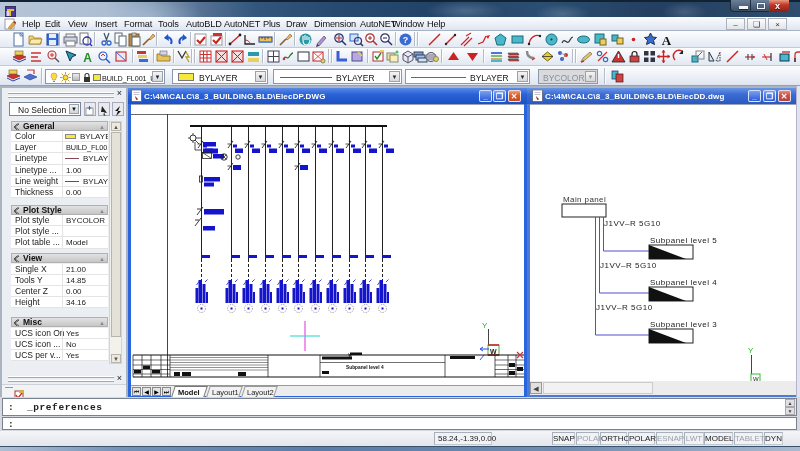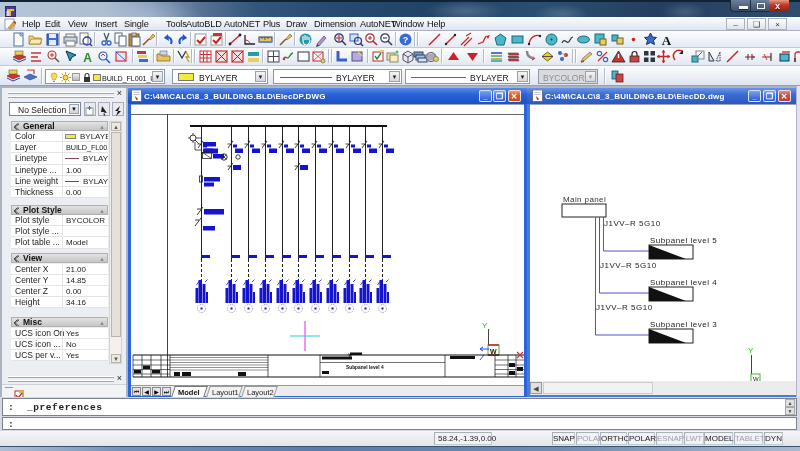--- a/index.html
+++ b/index.html
@@ -50,22 +50,22 @@
 <div id="menubar">
     <div class="abs" style="left:4px;top:1px"><svg width="12" height="12" viewBox="0 0 12 12" style="">
         <rect x="1" y="1" width="9" height="10" fill="#fff" stroke="#778" stroke-width=".7"></rect>
         <path d="M4 10L9 4l2.5 2L7 11z" fill="#e8a030" stroke="#884" stroke-width=".5"></path>
         <path d="M9 4l2.5 2 1-1.5-2-1.5z" fill="#a33"></path>
       </svg></div>
     <div class="menuitem" style="left:22px">Help</div>
     <div class="menuitem" style="left:45px">Edit</div>
     <div class="menuitem" style="left:68px">View</div>
     <div class="menuitem" style="left:95px">Insert</div>
-    <div class="menuitem" style="left:124px">Single</div>
-    <div class="menuitem" style="left:166px">Tools</div>
+    <div class="menuitem" style="left:124px">Format</div>
+    <div class="menuitem" style="left:158px">Tools</div>
     <div class="menuitem" style="left:186px">AutoBLD</div>
     <div class="menuitem" style="left:224px">AutoNET</div>
     <div class="menuitem" style="left:263px">Plus</div>
     <div class="menuitem" style="left:286px">Draw</div>
     <div class="menuitem" style="left:314px">Dimension</div>
     <div class="menuitem" style="left:360px">AutoNET</div>
     <div class="menuitem" style="left:392px">Window</div>
     <div class="menuitem" style="left:427px">Help</div>
     <div class="abs" style="left:726px;top:1px;width:19px;height:12px;background:linear-gradient(#fdfdfd,#e0e3e8);border:1px solid #aab2be;font-size:8px;text-align:center;line-height:11px;color:#333">–</div>
     <div class="abs" style="left:747px;top:1px;width:19px;height:12px;background:linear-gradient(#fdfdfd,#e0e3e8);border:1px solid #aab2be;font-size:8px;text-align:center;line-height:11px;color:#333">❏</div>
@@ -568,25 +568,25 @@
       </div>
       <div class="prow" style="top:149.39999999999998px">
         <span class="plabel">Plot table ...</span>
         <span class="pval">Model</span>
       </div>
       <div class="hdr" style="top:164.5px"><span style="position:absolute;left:1px;top:1px"><svg width="8" height="8" viewBox="0 0 8 8" style="">
             <path d="M6 1L2 4l4 3M6 1l-2 .01" stroke="#555" fill="none"></path>
             <path d="M4 1L1 4l3 3" stroke="#555" fill="none"></path>
           </svg></span>View<span style="position:absolute;right:2px;top:1px;font-size:6px;color:#889">▲</span></div>
       <div class="prow" style="top:175.5px">
-        <span class="plabel">Center X</span>
+        <span class="plabel">Single X</span>
         <span class="pval">21.00</span>
       </div>
       <div class="prow" style="top:186.7px">
-        <span class="plabel">Center Y</span>
+        <span class="plabel">Tools Y</span>
         <span class="pval">14.85</span>
       </div>
       <div class="prow" style="top:197.89999999999998px">
         <span class="plabel">Center Z</span>
         <span class="pval">0.00</span>
       </div>
       <div class="prow" style="top:209.09999999999997px">
         <span class="plabel">Height</span>
         <span class="pval">34.16</span>
       </div>

